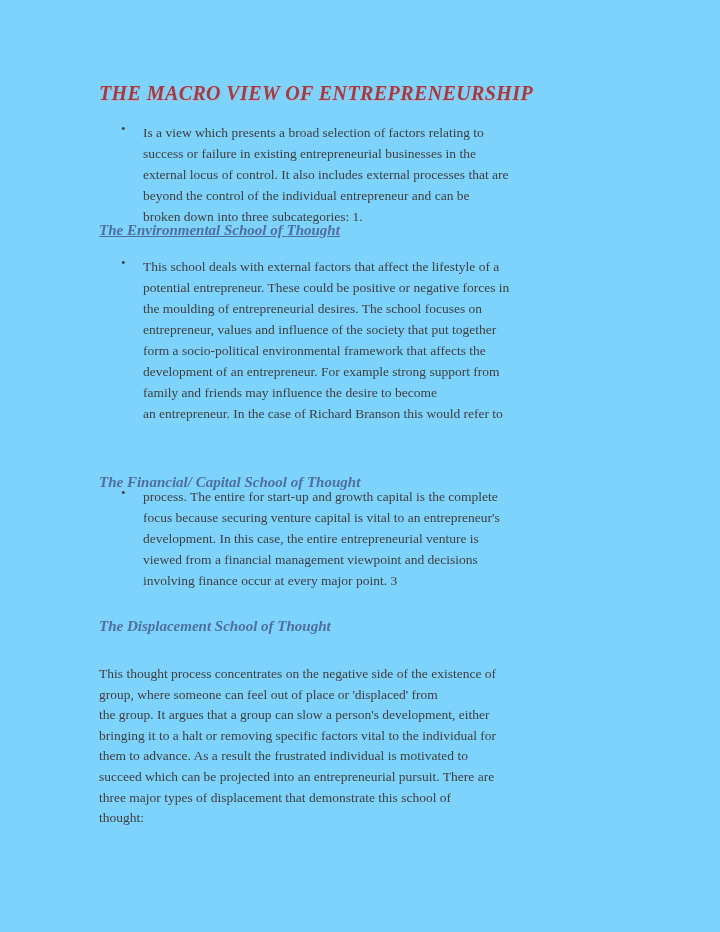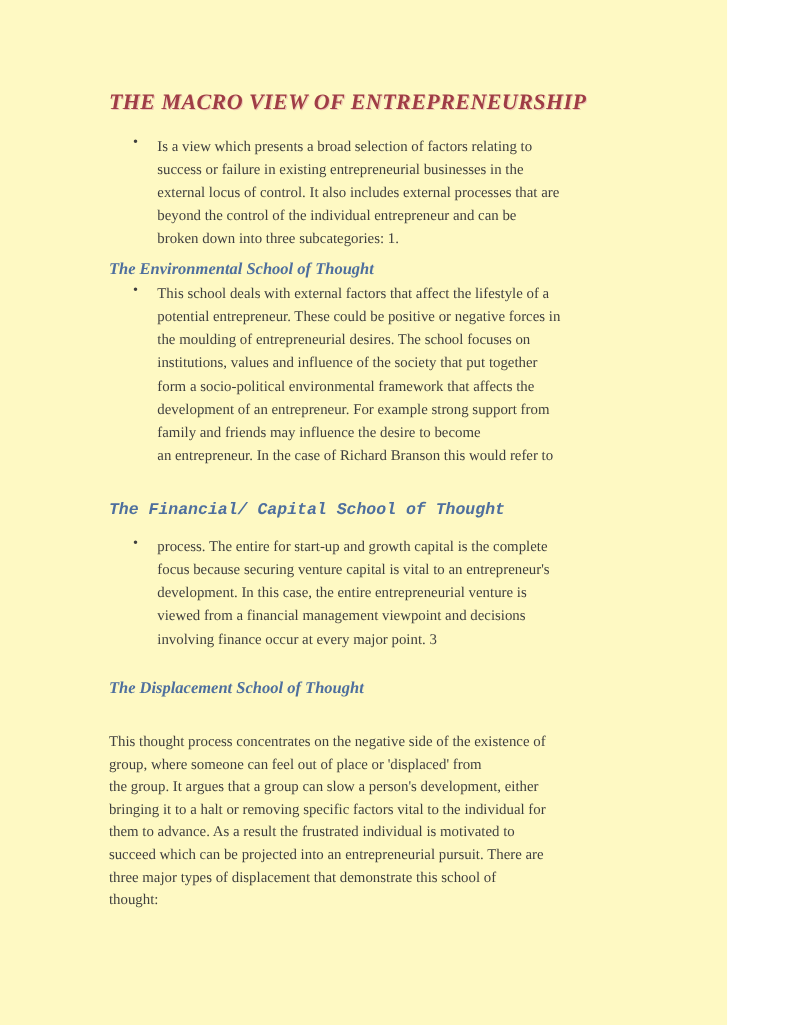--- a/index.html
+++ b/index.html
@@ -2,23 +2,23 @@
 <html><head>
 <meta charset="utf-8">
 <style>
   html, body {
     margin: 0;
     padding: 0;
     background: #ffffff;
   }
   .canvas {
     position: relative;
-    width: 661px;
+    width: 720px;
     height: 932px;
-    background: #fef9c3;
+    background: #7dd3fc;
     overflow: hidden;
     font-family: "Liberation Serif", serif;
     color: #3f3f3f;
   }
   .soft {
     filter: blur(0.45px);
   }
   .doc-title {
     position: absolute;
     left: 99px;
@@ -65,23 +65,23 @@
   }
   .para-block {
     position: absolute;
     left: 99px;
   }
   .para-lines .line {
     line-height: 20.6px;
   }
   
   .pos-intro   { top: 122px; }
-  .pos-h-env   { top: 237px; }
+  .pos-h-env   { top: 222px; text-decoration: underline; }
   .pos-b-env   { top: 256px; }
-  .pos-h-fin   { top: 455px; font-family: Liberation Mono, monospace; }
+  .pos-h-fin   { top: 474px; }
   .pos-b-fin   { top: 486px; }
   .pos-h-disp  { top: 618px; }
   .pos-p-disp  { top: 650px; margin-top: 14px; }
 </style>
 </head>
 <body>
 
 <div class="canvas">
   <div class="soft">
 
@@ -101,21 +101,21 @@
 
     <h2 class="section-heading pos-h-env">The Environmental School of Thought</h2>
 
     <div class="bullet-block pos-b-env">
       <span class="bullet-marker">•</span>
       <div class="bullet-lines">
 
       <div class="line">This school deals with external factors that affect the lifestyle of a</div>
           <div class="line">potential entrepreneur. These could be positive or negative forces in</div>
           <div class="line">the moulding of entrepreneurial desires. The school focuses on</div>
-          <div class="line">institutions, values and influence of the society that put together</div>
+          <div class="line">entrepreneur, values and influence of the society that put together</div>
           <div class="line">form a socio-political environmental framework that affects the</div>
           <div class="line">development of an entrepreneur. For example strong support from</div>
           <div class="line">family and friends may influence the desire to become</div>
           <div class="line">an entrepreneur. In the case of Richard Branson this would refer to</div>
         </div>
     </div>
 
     <h2 class="section-heading pos-h-fin">The Financial/ Capital School of Thought</h2>
 
     <div class="bullet-block pos-b-fin">

